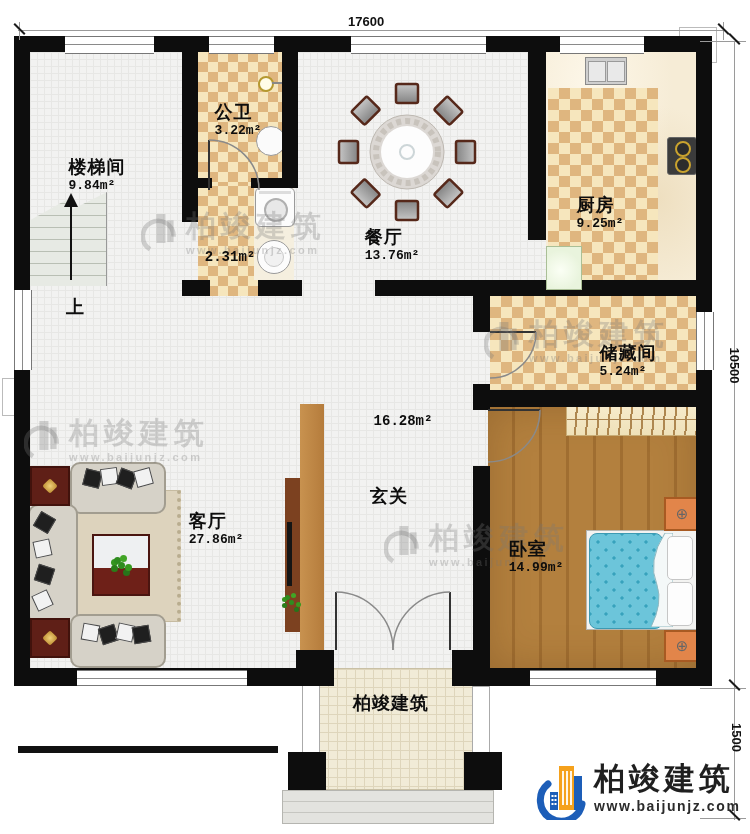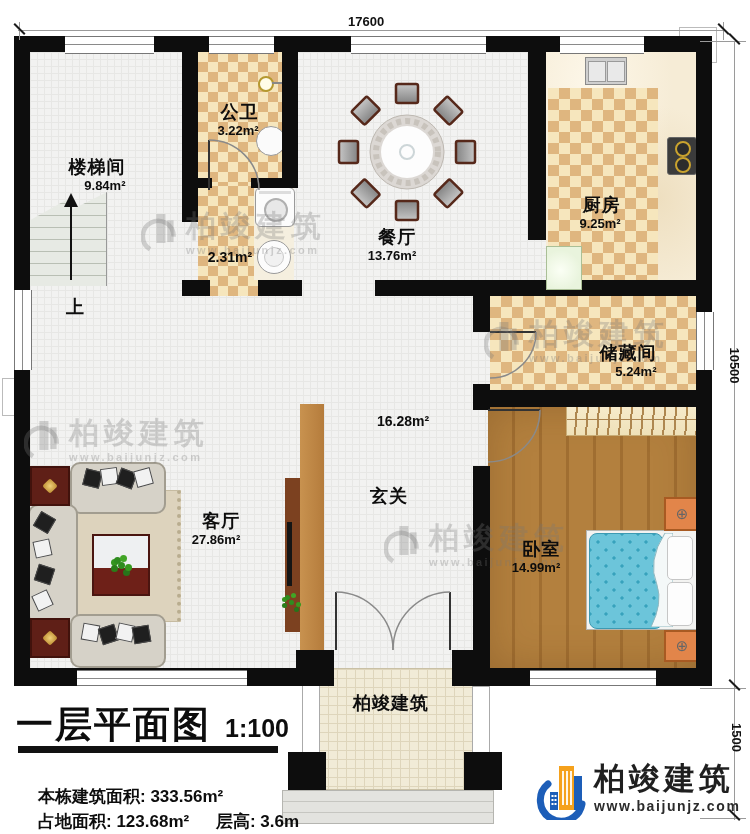--- a/index.html
+++ b/index.html
@@ -19,21 +19,21 @@
     background-image:linear-gradient(#ded5bb 1px,transparent 1px),linear-gradient(90deg,#ded5bb 1px,transparent 1px);
     background-size:9px 9px;border:1px solid #c9c0a5;}
   
   .wall{background:#0d0d0d;}
   .win-h{background:#fff;border-top:1px solid #777;border-bottom:1px solid #777;
     background-image:linear-gradient(180deg,transparent 0 7px,#8a8a8a 7px 8px,transparent 8px);}
   .win-v{background:#fff;border-left:1px solid #777;border-right:1px solid #777;
     background-image:linear-gradient(90deg,transparent 0 7px,#8a8a8a 7px 8px,transparent 8px);}
   .obox{background:#fff;border:1px solid #bbb;}
   
-  .rlabel{position:absolute;transform:translate(-50%,-50%);text-align:right;font-weight:bold;white-space:nowrap;z-index:6;}
+  .rlabel{position:absolute;transform:translate(-50%,-50%);text-align:left;font-weight:bold;white-space:nowrap;z-index:6;font-family:Liberation Mono, monospace;}
   .rlabel .nm{font-size:18px;letter-spacing:1px;}
   .rlabel .ar{font-size:13px;margin-top:-1px;}
   .one{font-size:18px;font-weight:bold;}
   
   .dimline{background:#9a9a9a;z-index:6;}
   .tick{position:absolute;width:15px;height:2px;background:#1a1a1a;transform:rotate(45deg);z-index:7;}
   .dimtext{position:absolute;font-weight:bold;font-size:13px;color:#111;z-index:7;white-space:nowrap;}
   .vert{transform:rotate(90deg);transform-origin:center;}
   
   .sofa{background:#d6d2c8;border:2px solid #a29d90;border-radius:10px;}
@@ -328,29 +328,21 @@
   <div class="abs dimline" style="left:734px;top:42px;width:1px;height:778px"></div>
   <div class="abs dimline" style="left:700px;top:41px;width:46px;height:1px"></div>
   <div class="abs dimline" style="left:700px;top:688px;width:46px;height:1px"></div>
   <div class="abs dimline" style="left:700px;top:818px;width:46px;height:1px"></div>
   <span class="tick" style="left:727px;top:38px"></span>
   <span class="tick" style="left:727px;top:684px"></span>
   <span class="tick" style="left:727px;top:814px"></span>
   <div class="dimtext vert" style="left:716px;top:358px">10500</div>
   <div class="dimtext vert" style="left:722px;top:730px">1500</div>
 
-  <div id="tb-title">
-    <span class="big">一层平面图</span><span class="scale">1:100</span>
-  </div>
   <div class="abs" style="left:18px;top:746px;width:260px;height:7px;background:#111;z-index:8"></div>
-  <div class="tb-line" style="top:785px">
-    <span>本栋建筑面积:</span> <span>333.56m²</span></div>
-  <div class="tb-line" style="top:810px">
-    <span>占地面积:</span> <span>123.68m²</span>
-    <span style="margin-left:22px">层高:</span> <span>3.6m</span></div>
 
   <div id="brand">
     <svg width="50" height="58" viewBox="0 0 50 58">
       <path d="M12,22 A21,21 0 1 0 46,42" fill="none" stroke="#1d5eb8" stroke-width="7" stroke-linecap="round"></path>
       <rect x="14" y="30" width="8" height="18" fill="#1d5eb8"></rect>
       <rect x="15.5" y="33" width="2" height="2" fill="#fff"></rect>
         <rect x="18.5" y="33" width="2" height="2" fill="#fff"></rect>
       <rect x="15.5" y="37" width="2" height="2" fill="#fff"></rect>
         <rect x="18.5" y="37" width="2" height="2" fill="#fff"></rect>
       <rect x="15.5" y="41" width="2" height="2" fill="#fff"></rect>

